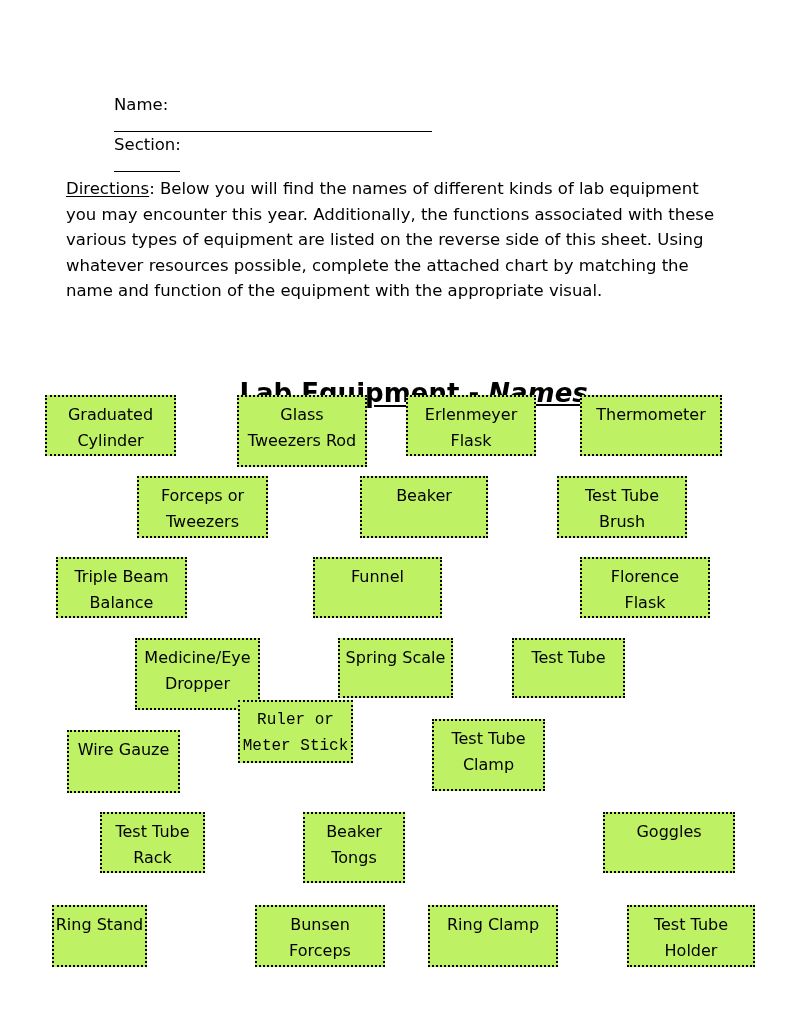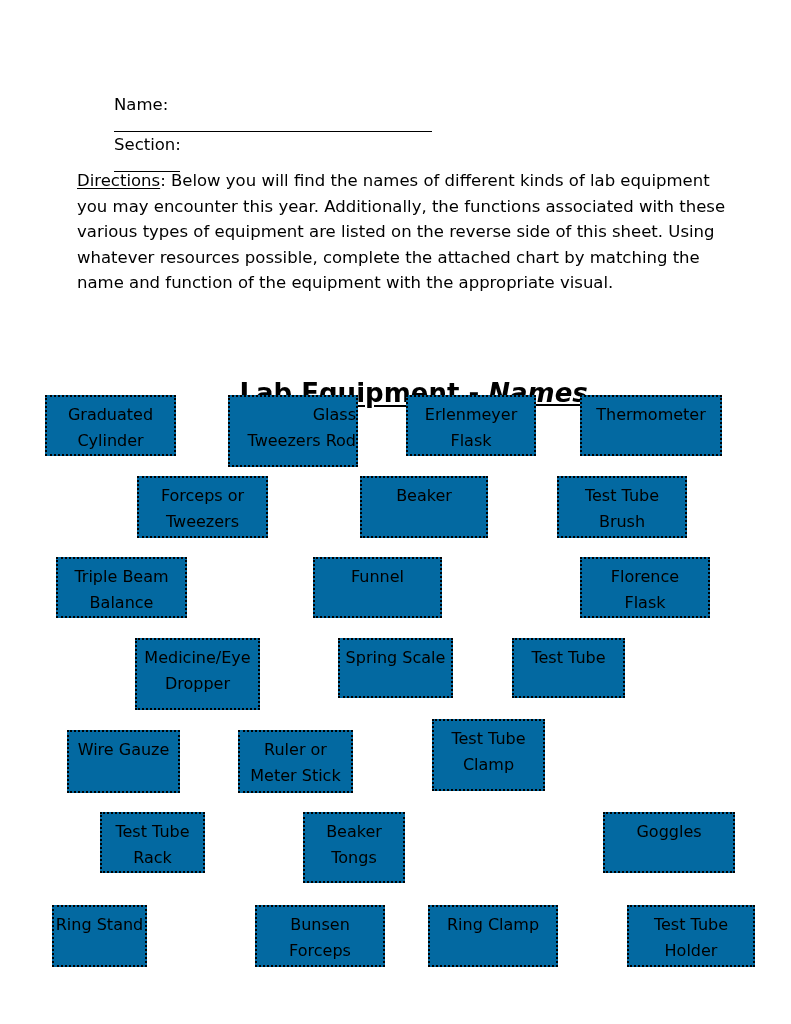--- a/index.html
+++ b/index.html
@@ -42,25 +42,24 @@
   .rule-section { width: 66px; margin-left: 8px; }
   .section-label { margin-left: 48px; }
   .subtitle {
     font-size: 16.5px;
     line-height: 25px;
     margin-top: 0px;
   }
   .directions {
     position: absolute;
     left: 66px;
-    top: 168px;
+    top: 176px;
     width: 650px;
     font-size: 16.5px;
     line-height: 25.6px;
-    margin-left: 11px;
   }
   .directions u { text-underline-offset: 2px; }
   
   .doc-title {
     position: absolute;
     left: 0;
     top: 348px;
     width: 791px;
     text-align: center;
     font-size: 26px;
@@ -75,21 +74,21 @@
     border: 2px dotted #000;
     box-sizing: border-box;
     display: flex;
     flex-direction: column;
     align-items: center;
     justify-content: flex-start;
     font-size: 16px;
     line-height: 26px;
     padding-top: 5px;
     text-align: center;
-    background: #0369a1;
+    background: #bef264;
   }
   .eq-box .ln { display: block; white-space: pre; }
 </style>
 </head>
 <body>
 
 <div id="page">
 
   <div class="header">
     <div class="name-line">
@@ -106,21 +105,21 @@
 
   <div class="doc-title">
     <span class="underlined">Lab Equipment</span><span> - </span><span class="italic">Names</span>
   </div>
 
   <div id="boxes-layer">
       <div class="eq-box" style="left: 45px; top: 395px; width: 131px; height: 61px;">
         <span class="ln">Graduated</span>
         <span class="ln">Cylinder</span>
       </div>
-      <div class="eq-box" style="left: 228px; top: 395px; width: 130px; height: 72px; align-items: flex-end;">
+      <div class="eq-box" style="left: 237px; top: 395px; width: 130px; height: 72px;">
         <span class="ln">Glass</span>
         <span class="ln">Tweezers Rod</span>
       </div>
       <div class="eq-box" style="left: 406px; top: 395px; width: 130px; height: 61px;">
         <span class="ln">Erlenmeyer</span>
         <span class="ln">Flask</span>
       </div>
       <div class="eq-box" style="left: 580px; top: 395px; width: 142px; height: 61px;">
         <span class="ln">Thermometer</span>
       </div>
@@ -152,21 +151,21 @@
       </div>
       <div class="eq-box" style="left: 338px; top: 638px; width: 115px; height: 60px;">
         <span class="ln">Spring Scale</span>
       </div>
       <div class="eq-box" style="left: 512px; top: 638px; width: 113px; height: 60px;">
         <span class="ln">Test Tube</span>
       </div>
       <div class="eq-box" style="left: 67px; top: 730px; width: 113px; height: 63px;">
         <span class="ln">Wire Gauze</span>
       </div>
-      <div class="eq-box" style="left: 238px; top: 730px; width: 115px; height: 63px;">
+      <div class="eq-box" style="left: 238px; top: 700px; width: 115px; height: 63px; font-family: Liberation Mono, monospace;">
         <span class="ln">Ruler or</span>
         <span class="ln">Meter Stick</span>
       </div>
       <div class="eq-box" style="left: 432px; top: 719px; width: 113px; height: 72px;">
         <span class="ln">Test Tube</span>
         <span class="ln">Clamp</span>
       </div>
       <div class="eq-box" style="left: 100px; top: 812px; width: 105px; height: 61px;">
         <span class="ln">Test Tube</span>
         <span class="ln">Rack</span>

